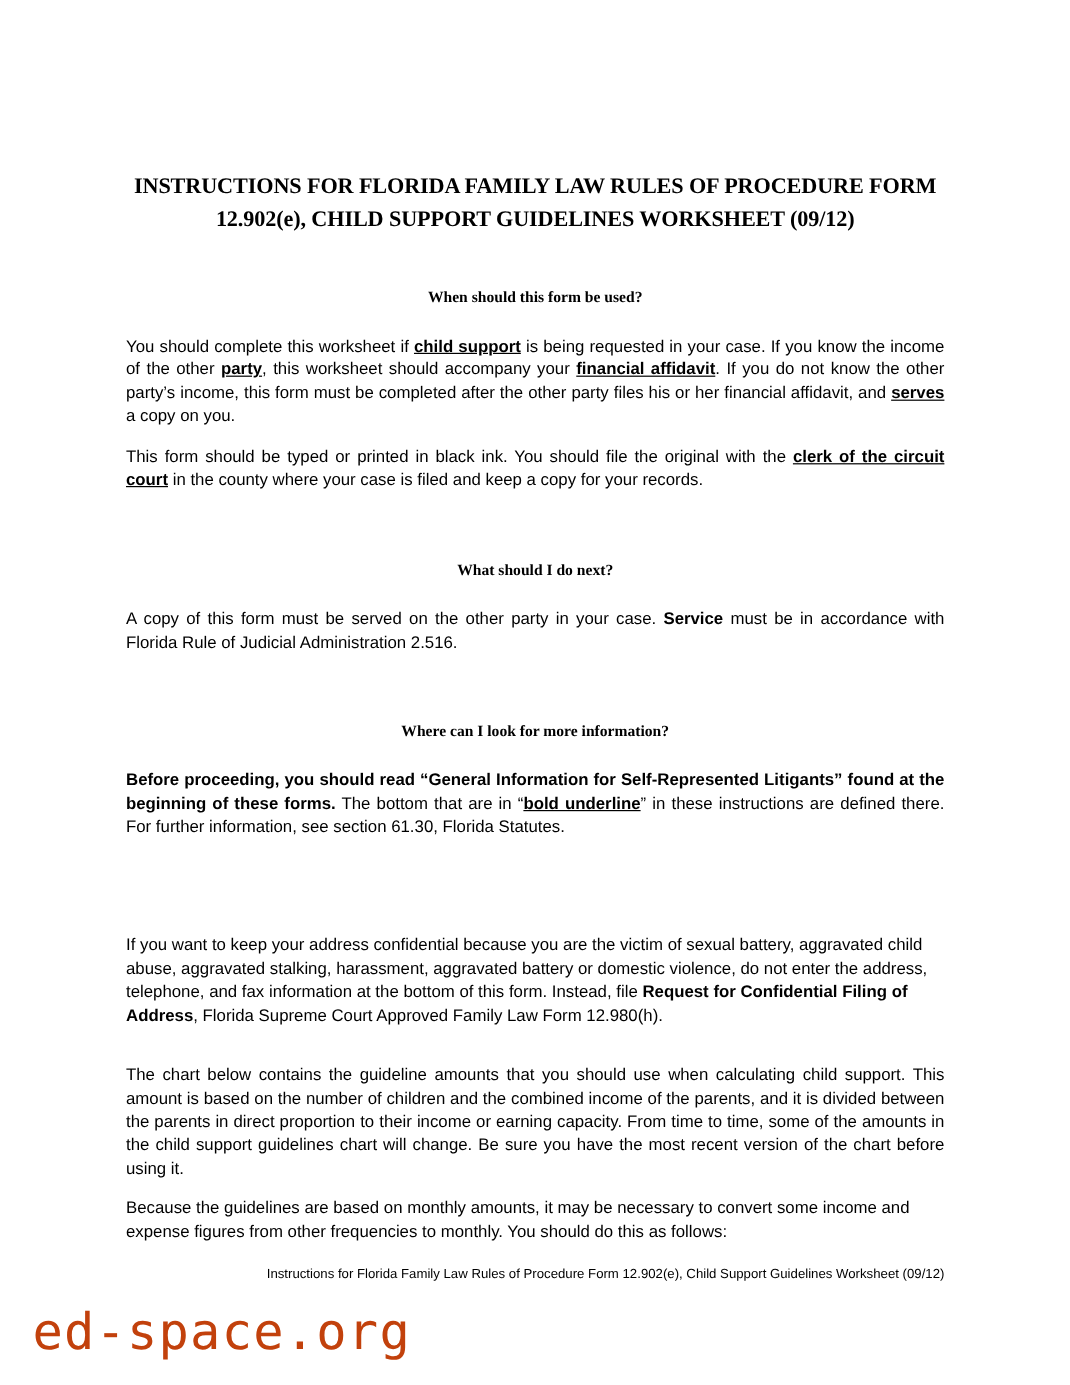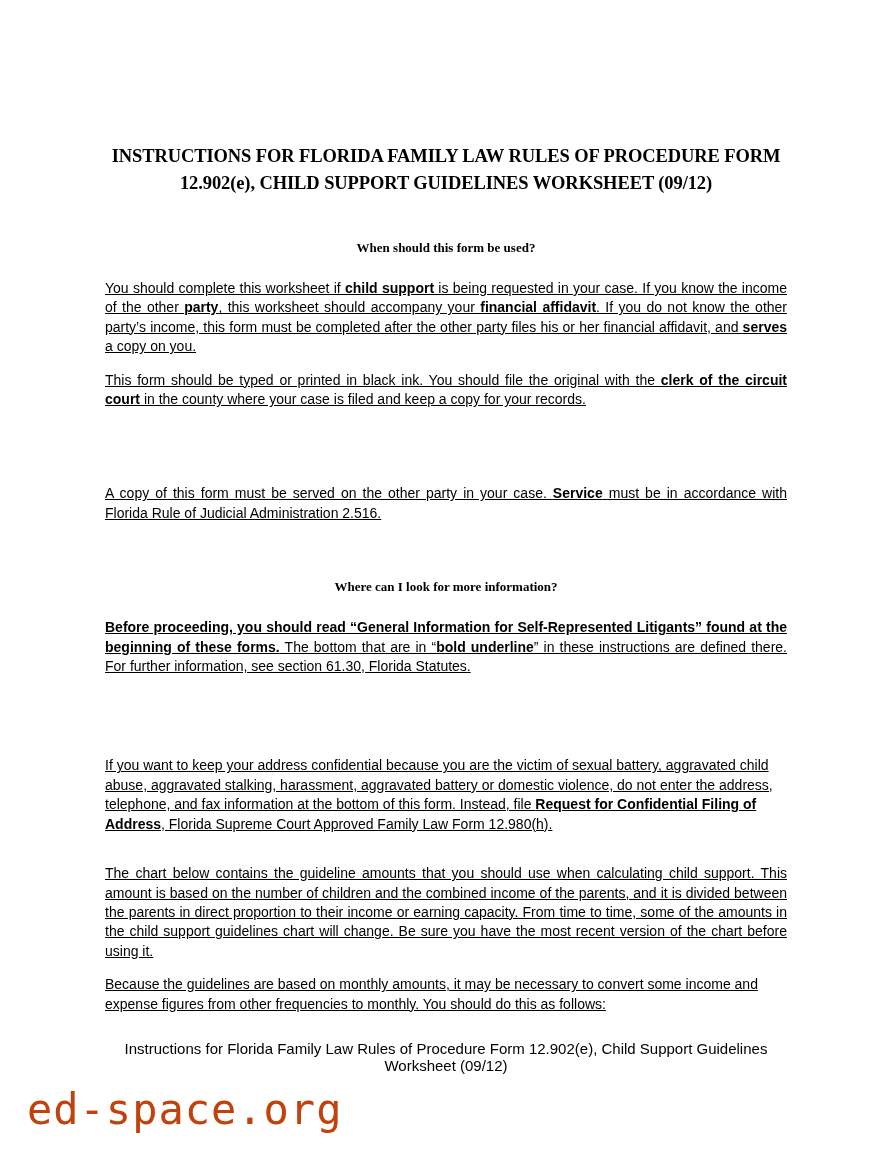--- a/index.html
+++ b/index.html
@@ -44,32 +44,31 @@
   }
   .body-text {
     font-family: "Liberation Sans", "DejaVu Sans", sans-serif;
     font-size: 14px;
     line-height: 19.4px;
     color: #000000;
     margin: 0;
     text-align: justify;
     -webkit-hyphens: none;
     hyphens: none;
-    text-decoration: underline;
   }
   .body-text.left {
     text-align: left;
   }
   .footer-note {
     font-family: "Liberation Sans", "DejaVu Sans", sans-serif;
-    font-size: 15px;
+    font-size: 11px;
     line-height: 17px;
     color: #000000;
-    margin: 8px;
-    text-align: center;
+    margin: 0;
+    text-align: right;
   }
   b.bu {
     font-weight: bold;
     text-decoration: underline;
   }
   b.bo {
     font-weight: bold;
     text-decoration: none;
   }
   
@@ -114,20 +113,21 @@
     <div class="sp-after-h"></div>
 
     <p class="body-text"><span>You should complete this worksheet if </span><b class="bu">child support</b><span> is being requested in your case.  If you know the income of the other </span><b class="bu">party</b><span>, this worksheet should accompany your </span><b class="bu">financial affidavit</b><span>.  If you do not know the other party’s income, this form must be completed after the other party files his or her financial affidavit, and </span><b class="bu">serves</b><span> a copy on you.</span></p>
 
     <div class="sp-para"></div>
 
     <p class="body-text"><span>This form should be typed or printed in black ink.  You should file the original with the </span><b class="bu">clerk of the circuit court</b><span> in the county where your case is filed and keep a copy for your records.</span></p>
 
     <div class="sp-sec"></div>
 
+    <h2 class="section-heading">What should I do next?</h2>
 
     <div class="sp-after-h"></div>
 
     <p class="body-text"><span>A copy of this form must be served on the other party in your case. </span><b class="bo">Service</b><span> must be in accordance with Florida Rule of Judicial Administration 2.516.</span></p>
 
     <div class="sp-sec2"></div>
 
     <h2 class="section-heading">Where can I look for more information?</h2>
 
     <div class="sp-after-h"></div>

